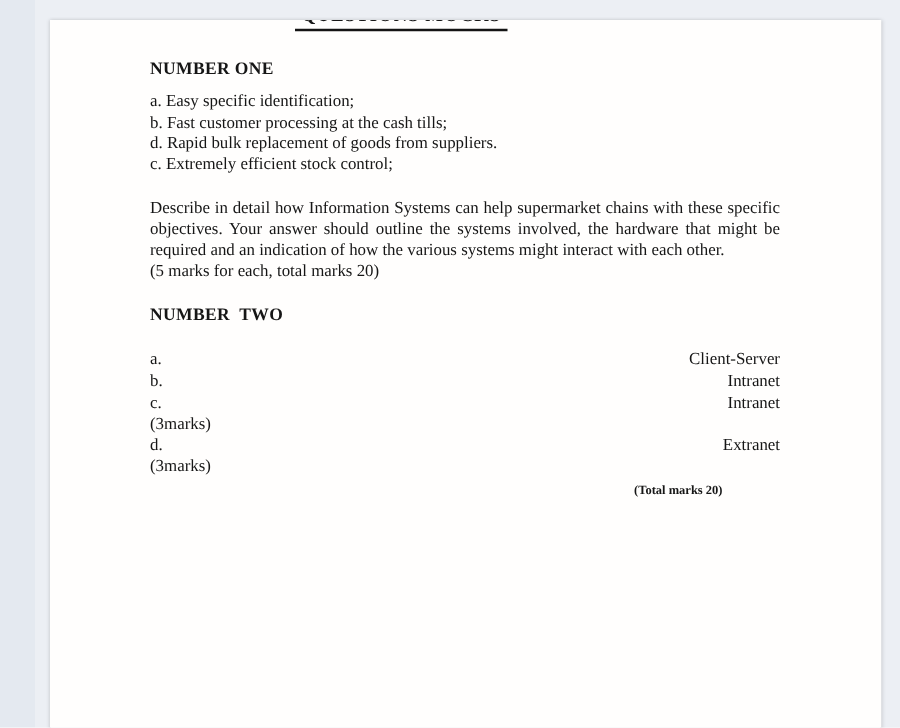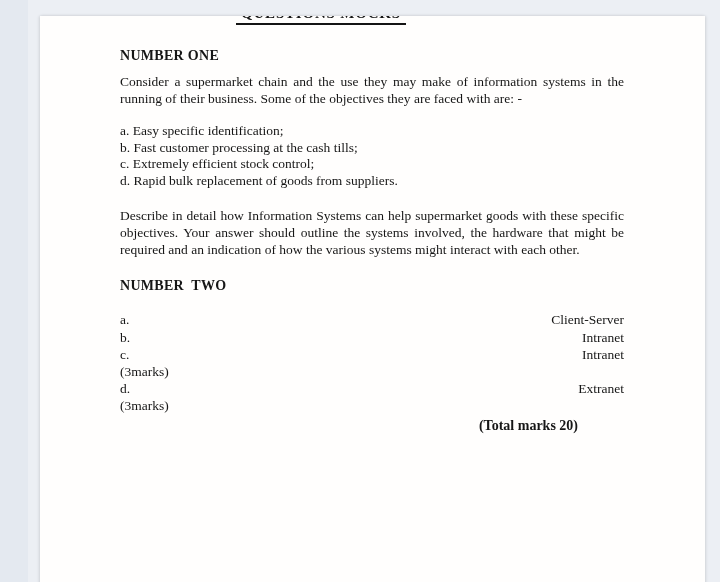--- a/index.html
+++ b/index.html
@@ -64,47 +64,47 @@
     display: flex;
     justify-content: space-between;
     line-height: 16.5px;
   }
   .option-marks { line-height: 16.5px; }
   .total-marks {
     margin-top: 3px;
     text-align: right;
     padding-right: 46px;
     font-weight: 700;
-    font-size: 14px;
+    font-size: 10px;
   }
 </style>
 </head>
 <body>
 
 <div class="canvas">
   <div class="page">
 
     <div class="doc-header">QUESTIONS MOCKS</div>
 
     <div class="content">
 
       <div>
         <div class="section-heading heading-one">NUMBER ONE</div>
 
-        <p class="para intro-para">Consider a supermarket chain and the use they may make of information systems in the running of their business. Some of the objectives they are faced with are: -</p>
 
         <ul class="objectives-list">
           <li>a. Easy specific identification;</li>
           <li>b. Fast customer processing at the cash tills;</li>
+          <li>d. Rapid bulk replacement of goods from suppliers.</li>
           <li>c. Extremely efficient stock control;</li>
-          <li>d. Rapid bulk replacement of goods from suppliers.</li>
         </ul>
 
-        <p class="para task-para">Describe in detail how Information Systems can help supermarket goods with these specific objectives. Your answer should outline the systems involved, the hardware that might be required and an indication of how the various systems might interact with each other.</p>
+        <p class="para task-para">Describe in detail how Information Systems can help supermarket chains with these specific objectives. Your answer should outline the systems involved, the hardware that might be required and an indication of how the various systems might interact with each other.</p>
 
+        <div class="marks-note">(5 marks for each, total marks 20)</div>
       </div>
 
       <div>
         <div class="section-heading heading-two">NUMBER  TWO</div>
 
 
 
         <div class="options">
 
           <div class="option-row">

